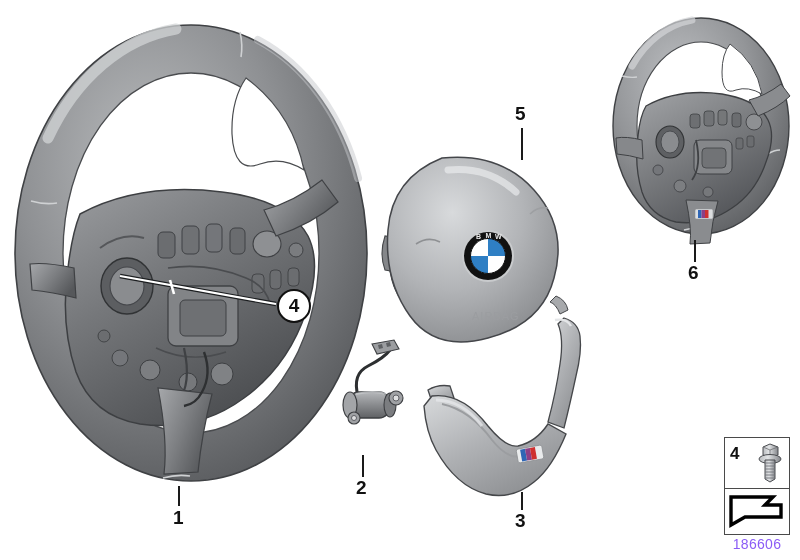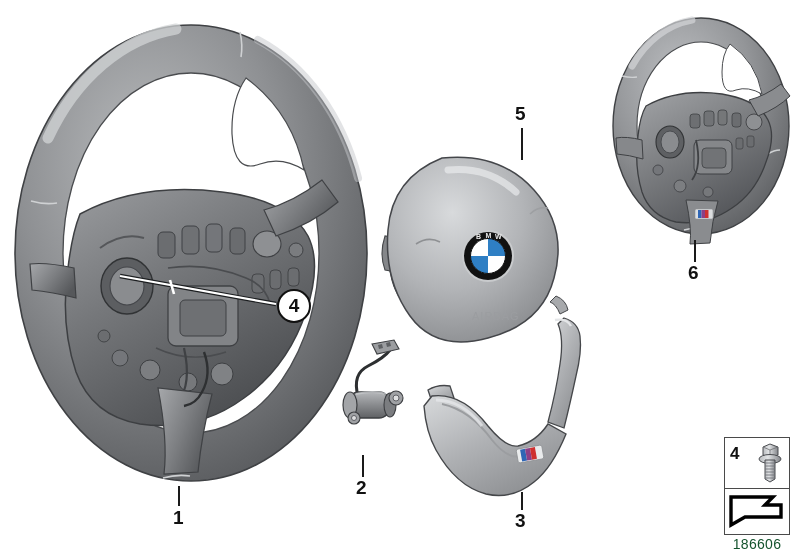--- a/index.html
+++ b/index.html
@@ -76,21 +76,21 @@
     font-size: 17px;
     color: #111;
   }
   #diagram-number {
     position: absolute;
     left: 724px;
     top: 536px;
     width: 66px;
     text-align: center;
     font-size: 14px;
-    color: #14532d;
+    color: #8b5cf6;
     letter-spacing: 0.3px;
   }
   svg { display: block; overflow: visible; }
 </style>
 </head>
 <body>
 
 <div id="stage">
 
   <div class="part" style="left:8px; top:18px;">

